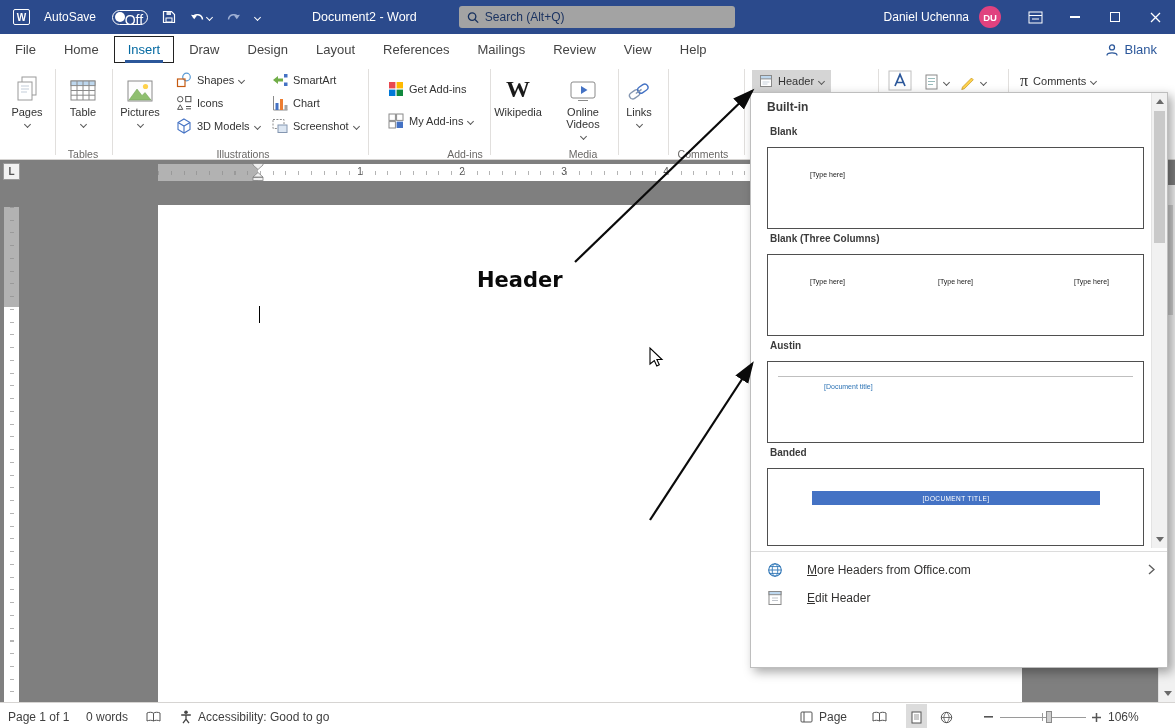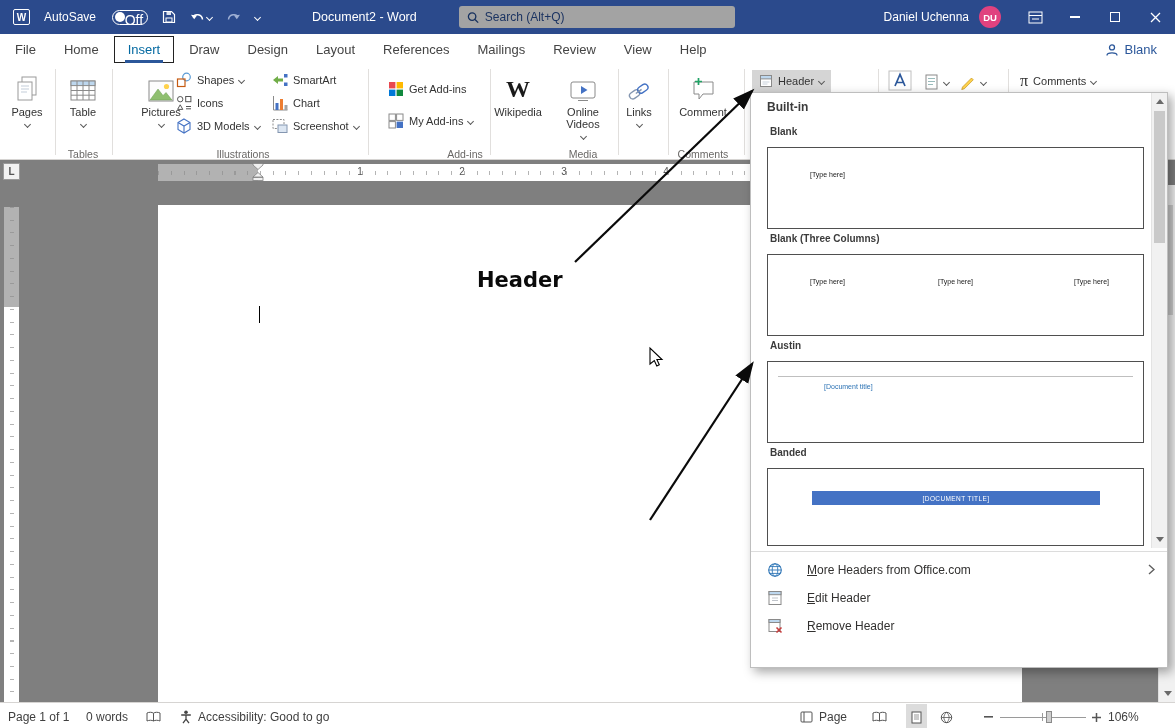--- a/index.html
+++ b/index.html
@@ -219,21 +219,21 @@
             <rect x="1" y="2" width="24" height="4.6" fill="#bdd7ee" stroke="#8a8a8a"></rect>
             <path d="M7 2v19 M13 2v19 M19 2v19 M1 11.5h24 M1 16.2h24" stroke="#8a8a8a" fill="none"></path>
           </svg>
       </span>
       <span class="blabel">Table</span>
       <span class="chev"></span>
     </div>
     <div class="grplabel" style="left:58px;width:50px">Tables</div>
     <div class="grpdiv" style="left:112px"></div>
 
-    <div class="bigbtn" style="left:135px">
+    <div class="bigbtn" style="left:114px">
       <span class="bicon">
         <svg width="26" height="22" viewBox="0 0 26 22">
             <rect x="1" y="1" width="24" height="20" fill="#fdfdfd" stroke="#8a8a8a"></rect>
             <circle cx="18.5" cy="6.5" r="2.6" fill="#ffd24c"></circle>
             <path d="M2 20 L10 9 L15 15.5 L18 12.5 L24 20 Z" fill="#8fbf6f" stroke="#6f9f55" stroke-width=".5"></path>
           </svg>
       </span>
       <span class="blabel">Pictures</span>
       <span class="chev"></span>
     </div>
@@ -342,29 +342,20 @@
               <rect x="11" y="8" width="11" height="6.5" rx="3.2" fill="none" stroke="#4472c4" stroke-width="1.4"></rect>
               <path d="M8 11.2 h7" stroke="#8496b0" stroke-width="1.4"></path>
             </g>
           </svg>
       </span>
       <span class="blabel">Links</span>
       <span class="chev"></span>
     </div>
     <div class="grpdiv" style="left:668px"></div>
 
-    <div class="bigbtn" style="left:677px">
-      <span class="bicon">
-        <svg width="26" height="25" viewBox="0 0 26 25">
-            <path d="M4 5 h19 v12 h-10 l-4 5 v-5 h-5 z" fill="#fff" stroke="#8a8a8a"></path>
-            <path d="M8.5 1 v7 M5 4.5 h7" stroke="#21a366" stroke-width="1.7"></path>
-          </svg>
-      </span>
-      <span class="blabel">Comment</span>
-    </div>
     <div class="grplabel" style="left:653px;width:100px">Comments</div>
     <div class="grpdiv" style="left:744px"></div>
 
     <div class="hdrbtn">
       <svg width="14" height="14" viewBox="0 0 14 14">
           <rect x="1.5" y="1.5" width="11" height="11" fill="#fff" stroke="#8a8a8a"></rect>
           <rect x="1.5" y="1.5" width="11" height="3.4" fill="#bdd7ee" stroke="#8a8a8a"></rect>
           <path d="M3.5 8h7 M3.5 10h5" stroke="#c9d2dc"></path>
         </svg>
       <span>Header</span>
@@ -550,28 +541,20 @@
         </svg>
     </div>
     <div class="dd-row" style="top:491px">
       <svg width="16" height="16" viewBox="0 0 16 16">
           <rect x="2" y="1.5" width="12" height="13" fill="#fff" stroke="#8a8a8a"></rect>
           <rect x="2" y="1.5" width="12" height="3.2" fill="#bdd7ee" stroke="#8a8a8a"></rect>
           <path d="M5 8h6 M5 10.5h6" stroke="#c0c4ca"></path>
         </svg>
       <span class="ak">Edit Header</span>
     </div>
-    <div class="dd-row" style="top:519px">
-      <svg width="16" height="16" viewBox="0 0 16 16">
-          <rect x="2" y="1.5" width="11" height="12" fill="#fff" stroke="#8a8a8a"></rect>
-          <rect x="2" y="1.5" width="11" height="3" fill="#bdd7ee" stroke="#8a8a8a"></rect>
-          <path d="M9.5 9.5 l5 5 M14.5 9.5 l-5 5" stroke="#c43e3e" stroke-width="1.6"></path>
-        </svg>
-      <span class="ak">Remove Header</span>
-    </div>
   </div>
 
   <div class="ann" style="left:477px;top:268px">Header</div>
 
   <svg class="overlay" viewBox="0 0 1175 728">
     <defs>
       <marker id="ah" markerWidth="11" markerHeight="9" refX="8.5" refY="3.5" orient="auto">
         <path d="M0,0 L10,3.5 L0,7 Z" fill="#0a0a0a"></path>
       </marker>
     </defs>

